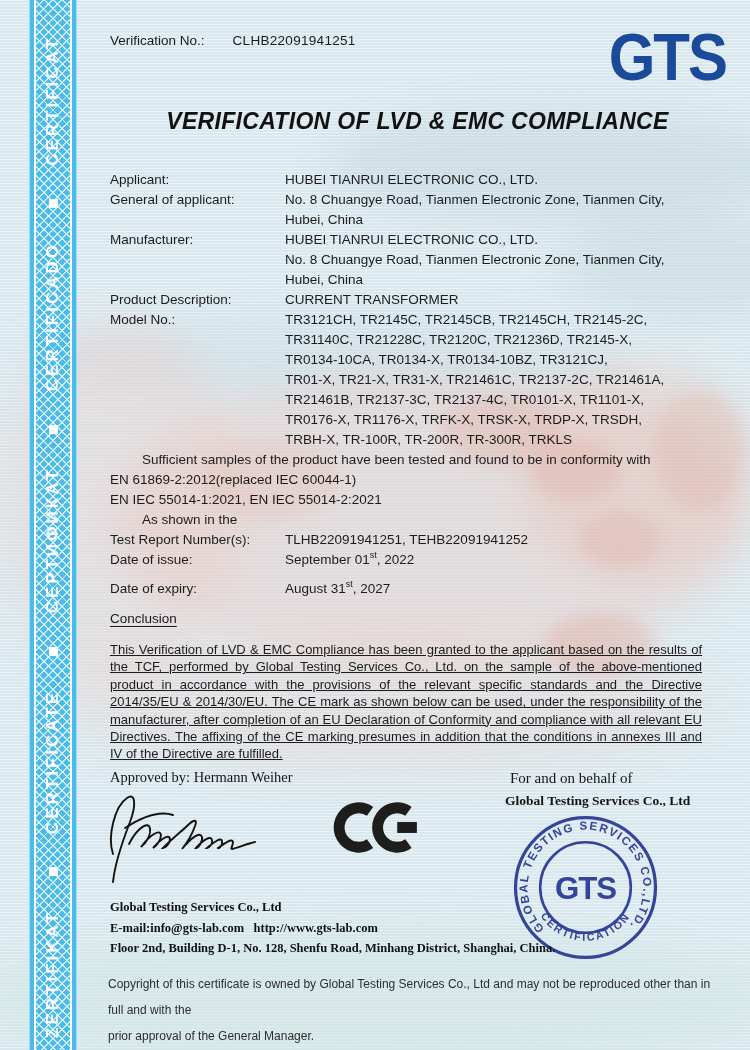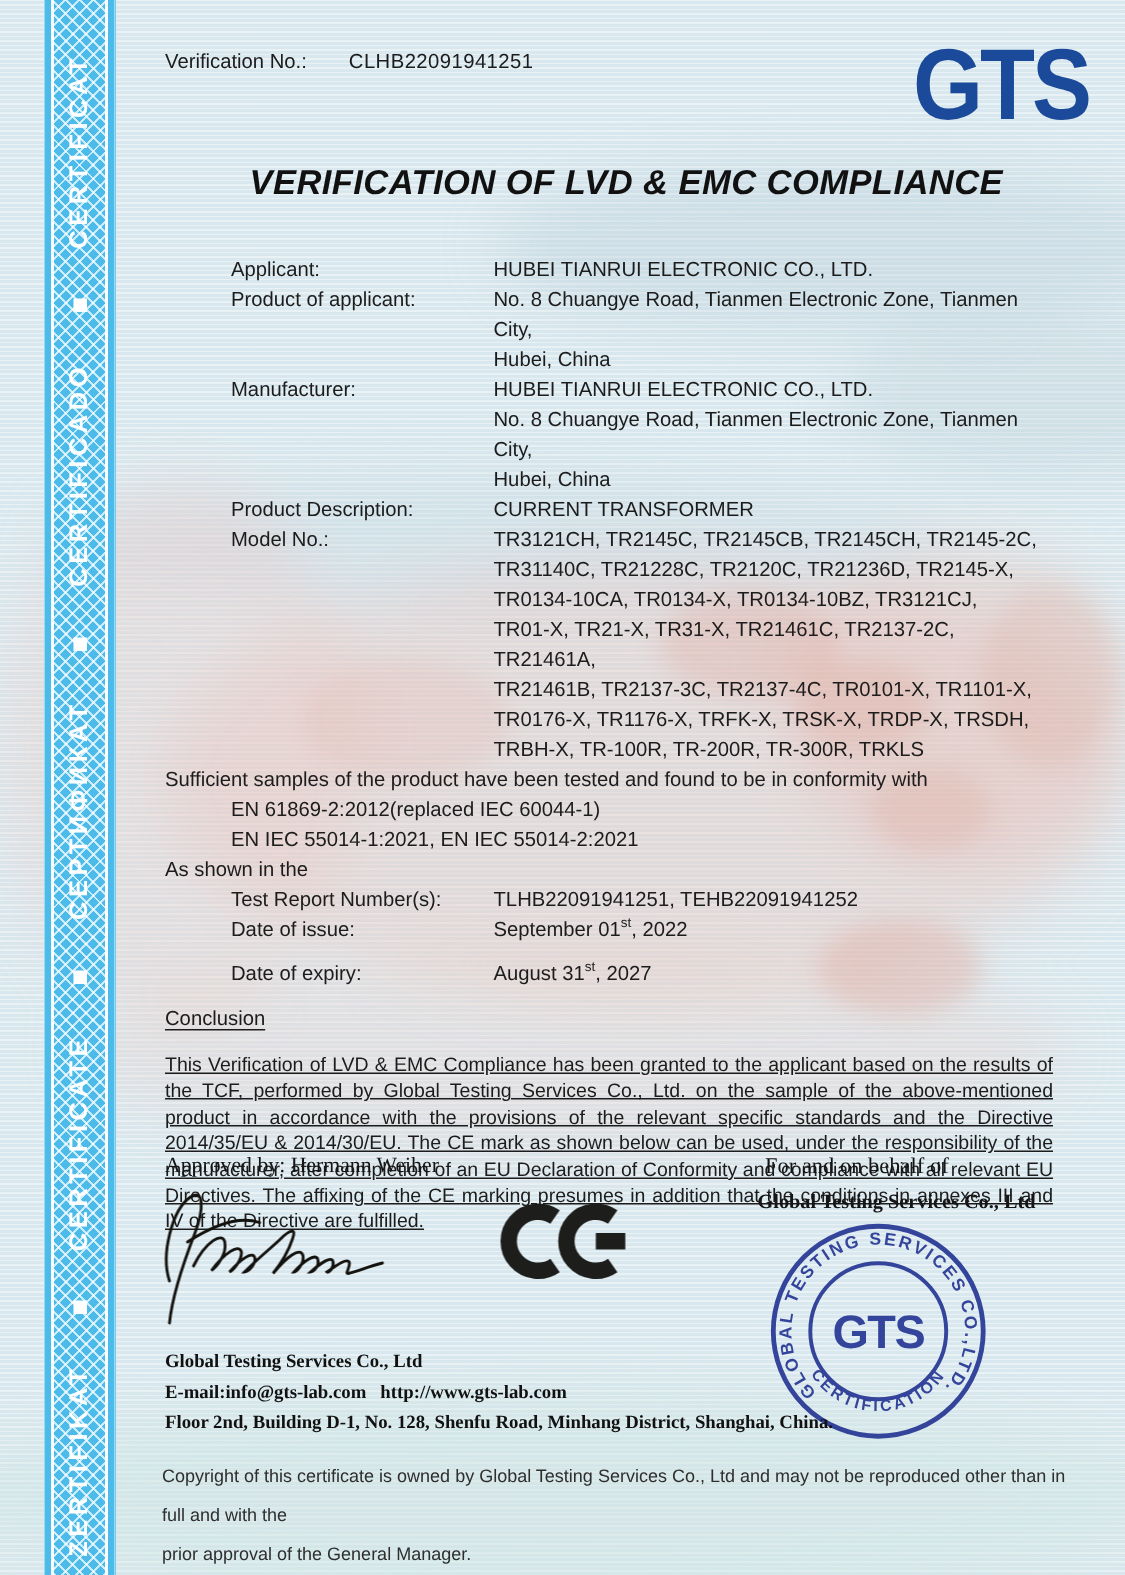--- a/index.html
+++ b/index.html
@@ -35,24 +35,24 @@
   .verif{position:absolute;left:110px;top:33px;font-size:13.5px;}
   .verif .lbl{display:inline-block;}
   .verif .val{margin-left:28px;letter-spacing:.3px;}
   .logo{position:absolute;right:24px;top:18px;
         font-size:60px;font-weight:bold;letter-spacing:-2px;
         color:#1b4a9b;transform:scaleY(1.12);transform-origin:top;}
   .title{position:absolute;left:105px;top:108px;width:625px;text-align:center;
         font-size:23px;font-weight:bold;font-style:italic;letter-spacing:.3px;color:#111;}
   
   .fields{position:absolute;left:110px;top:170px;width:592px;font-size:13.5px;line-height:20px;}
-  .row{display:flex;margin-left:44px;}
+  .row{display:flex;}
   .lbl{flex:0 0 175px;}
   .val{flex:1;}
-  .note{width:100%;}
+  .note{width:100%;margin-left:32px;}
   .mt8{margin-top:9px;}
   .concl-head{margin-top:10px;text-decoration:underline;text-underline-offset:3px;}
   .concl-body{margin-top:12px;font-size:13px;line-height:17.4px;text-align:justify;text-decoration:underline;}
   sup{font-size:9px;vertical-align:6px;line-height:0;}
   
   .approved{position:absolute;left:110px;top:769px;
         font-family:"Liberation Serif",serif;font-size:14.5px;color:#151515;}
   .behalf1{position:absolute;left:510px;top:770px;
         font-family:"Liberation Serif",serif;font-size:15px;color:#151515;}
   .behalf2{position:absolute;left:505px;top:793px;
@@ -121,21 +121,21 @@
   </div>
   <div class="logo">GTS</div>
   <div class="title">VERIFICATION OF LVD &amp; EMC COMPLIANCE</div>
 
   <div class="fields">
     <div class="row">
       <span class="lbl">Applicant:</span>
       <span class="val">HUBEI TIANRUI ELECTRONIC CO., LTD.</span>
     </div>
     <div class="row">
-      <span class="lbl">Product of applicant:</span>
+      <span class="lbl">General of applicant:</span>
       <span class="val">
         <div>No. 8 Chuangye Road, Tianmen Electronic Zone, Tianmen City,</div>
         <div>Hubei, China</div>
       </span>
     </div>
     <div class="row">
       <span class="lbl">Manufacturer:</span>
       <span class="val">
         <div>HUBEI TIANRUI ELECTRONIC CO., LTD.</div>
         <div>No. 8 Chuangye Road, Tianmen Electronic Zone, Tianmen City,</div>

